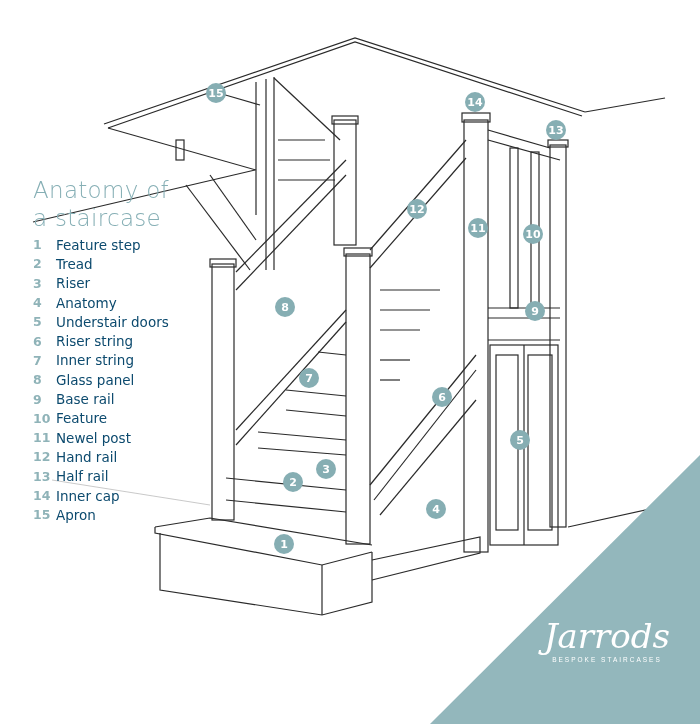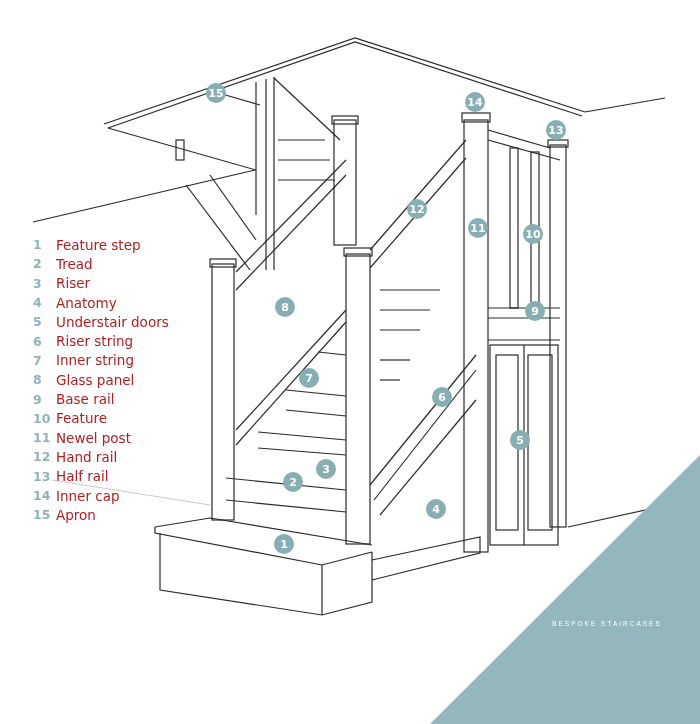--- a/index.html
+++ b/index.html
@@ -2,21 +2,21 @@
 <html><head>
 <meta charset="utf-8">
 <style>
   html, body { margin:0; padding:0; background:#ffffff; }
   .canvas { position:relative; width:700px; height:724px; overflow:hidden; background:#fff; font-family:"Liberation Sans", sans-serif; }
   svg.drawing { position:absolute; left:0; top:0; }
   .title { position:absolute; left:33px; top:176px; color:#86afb5; font-size:23px; line-height:28px; font-family:"DejaVu Sans", sans-serif; font-weight:300; letter-spacing:0.3px; }
   .legend { position:absolute; left:33px; top:235px; margin:0; padding:0; list-style:none; }
   .legend li { height:19.3px; display:flex; align-items:center; font-size:13.5px; font-family:"DejaVu Sans", sans-serif; }
   .legend .num { width:23px; color:#8fb3b8; font-weight:bold; font-size:12.5px; }
-  .legend .lbl { color:#b91c1c; }
+  .legend .lbl { color:#0c4a6e; }
   .marker { position:absolute; width:20px; height:20px; border-radius:50%; background:#86aeb3; color:#fff; font-size:11px; font-weight:bold; display:flex; align-items:center; justify-content:center; font-family:"DejaVu Sans", sans-serif; transform:translate(-50%,-50%); }
   .corner { position:absolute; left:0; top:0; }
   .brand { position:absolute; left:532px; top:618px; width:150px; text-align:center; color:#fff; }
   .brand .name { font-family:"DejaVu Serif", serif; font-style:italic; font-size:34px; line-height:36px; }
   .brand .sub { font-size:6.5px; letter-spacing:2px; margin-top:2px; }
 </style>
 </head>
 <body>
 
 <div class="canvas">
@@ -100,20 +100,24 @@
     <polyline points="160,533 160,590 322,615 372,602 372,552"></polyline>
     <line x1="322" y1="565" x2="322" y2="615"></line>
 
     <line x1="52" y1="480" x2="210" y2="505" stroke="#bbb" stroke-width="0.8"></line>
   </svg>
 
   <svg class="corner" width="700" height="724" viewBox="0 0 700 724">
     <polygon points="700,455 700,724 430,724" fill="#93b7bc"></polygon>
   </svg>
 
+  <div class="title">
+    <div>Anatomy of</div>
+    <div>a staircase</div>
+  </div>
 
   <ul class="legend">
     <li>
         <span class="num">1</span>
         <span class="lbl">Feature step</span>
       </li>
     <li>
         <span class="num">2</span>
         <span class="lbl">Tread</span>
       </li>
@@ -183,15 +187,16 @@
       <div class="marker" style="left: 535px; top: 311px; background: rgb(134, 174, 179);">9</div>
       <div class="marker" style="left: 533px; top: 234px; background: rgb(134, 174, 179);">10</div>
       <div class="marker" style="left: 478px; top: 228px; background: rgb(134, 174, 179);">11</div>
       <div class="marker" style="left: 417px; top: 209px; background: rgb(134, 174, 179);">12</div>
       <div class="marker" style="left: 556px; top: 130px; background: rgb(134, 174, 179);">13</div>
       <div class="marker" style="left: 475px; top: 102px; background: rgb(134, 174, 179);">14</div>
       <div class="marker" style="left: 216px; top: 93px; background: rgb(134, 174, 179);">15</div>
     </div>
 
   <div class="brand">
+    <div class="name">Jarrods</div>
     <div class="sub">BESPOKE STAIRCASES</div>
   </div>
 </div>
 
 </body></html>

